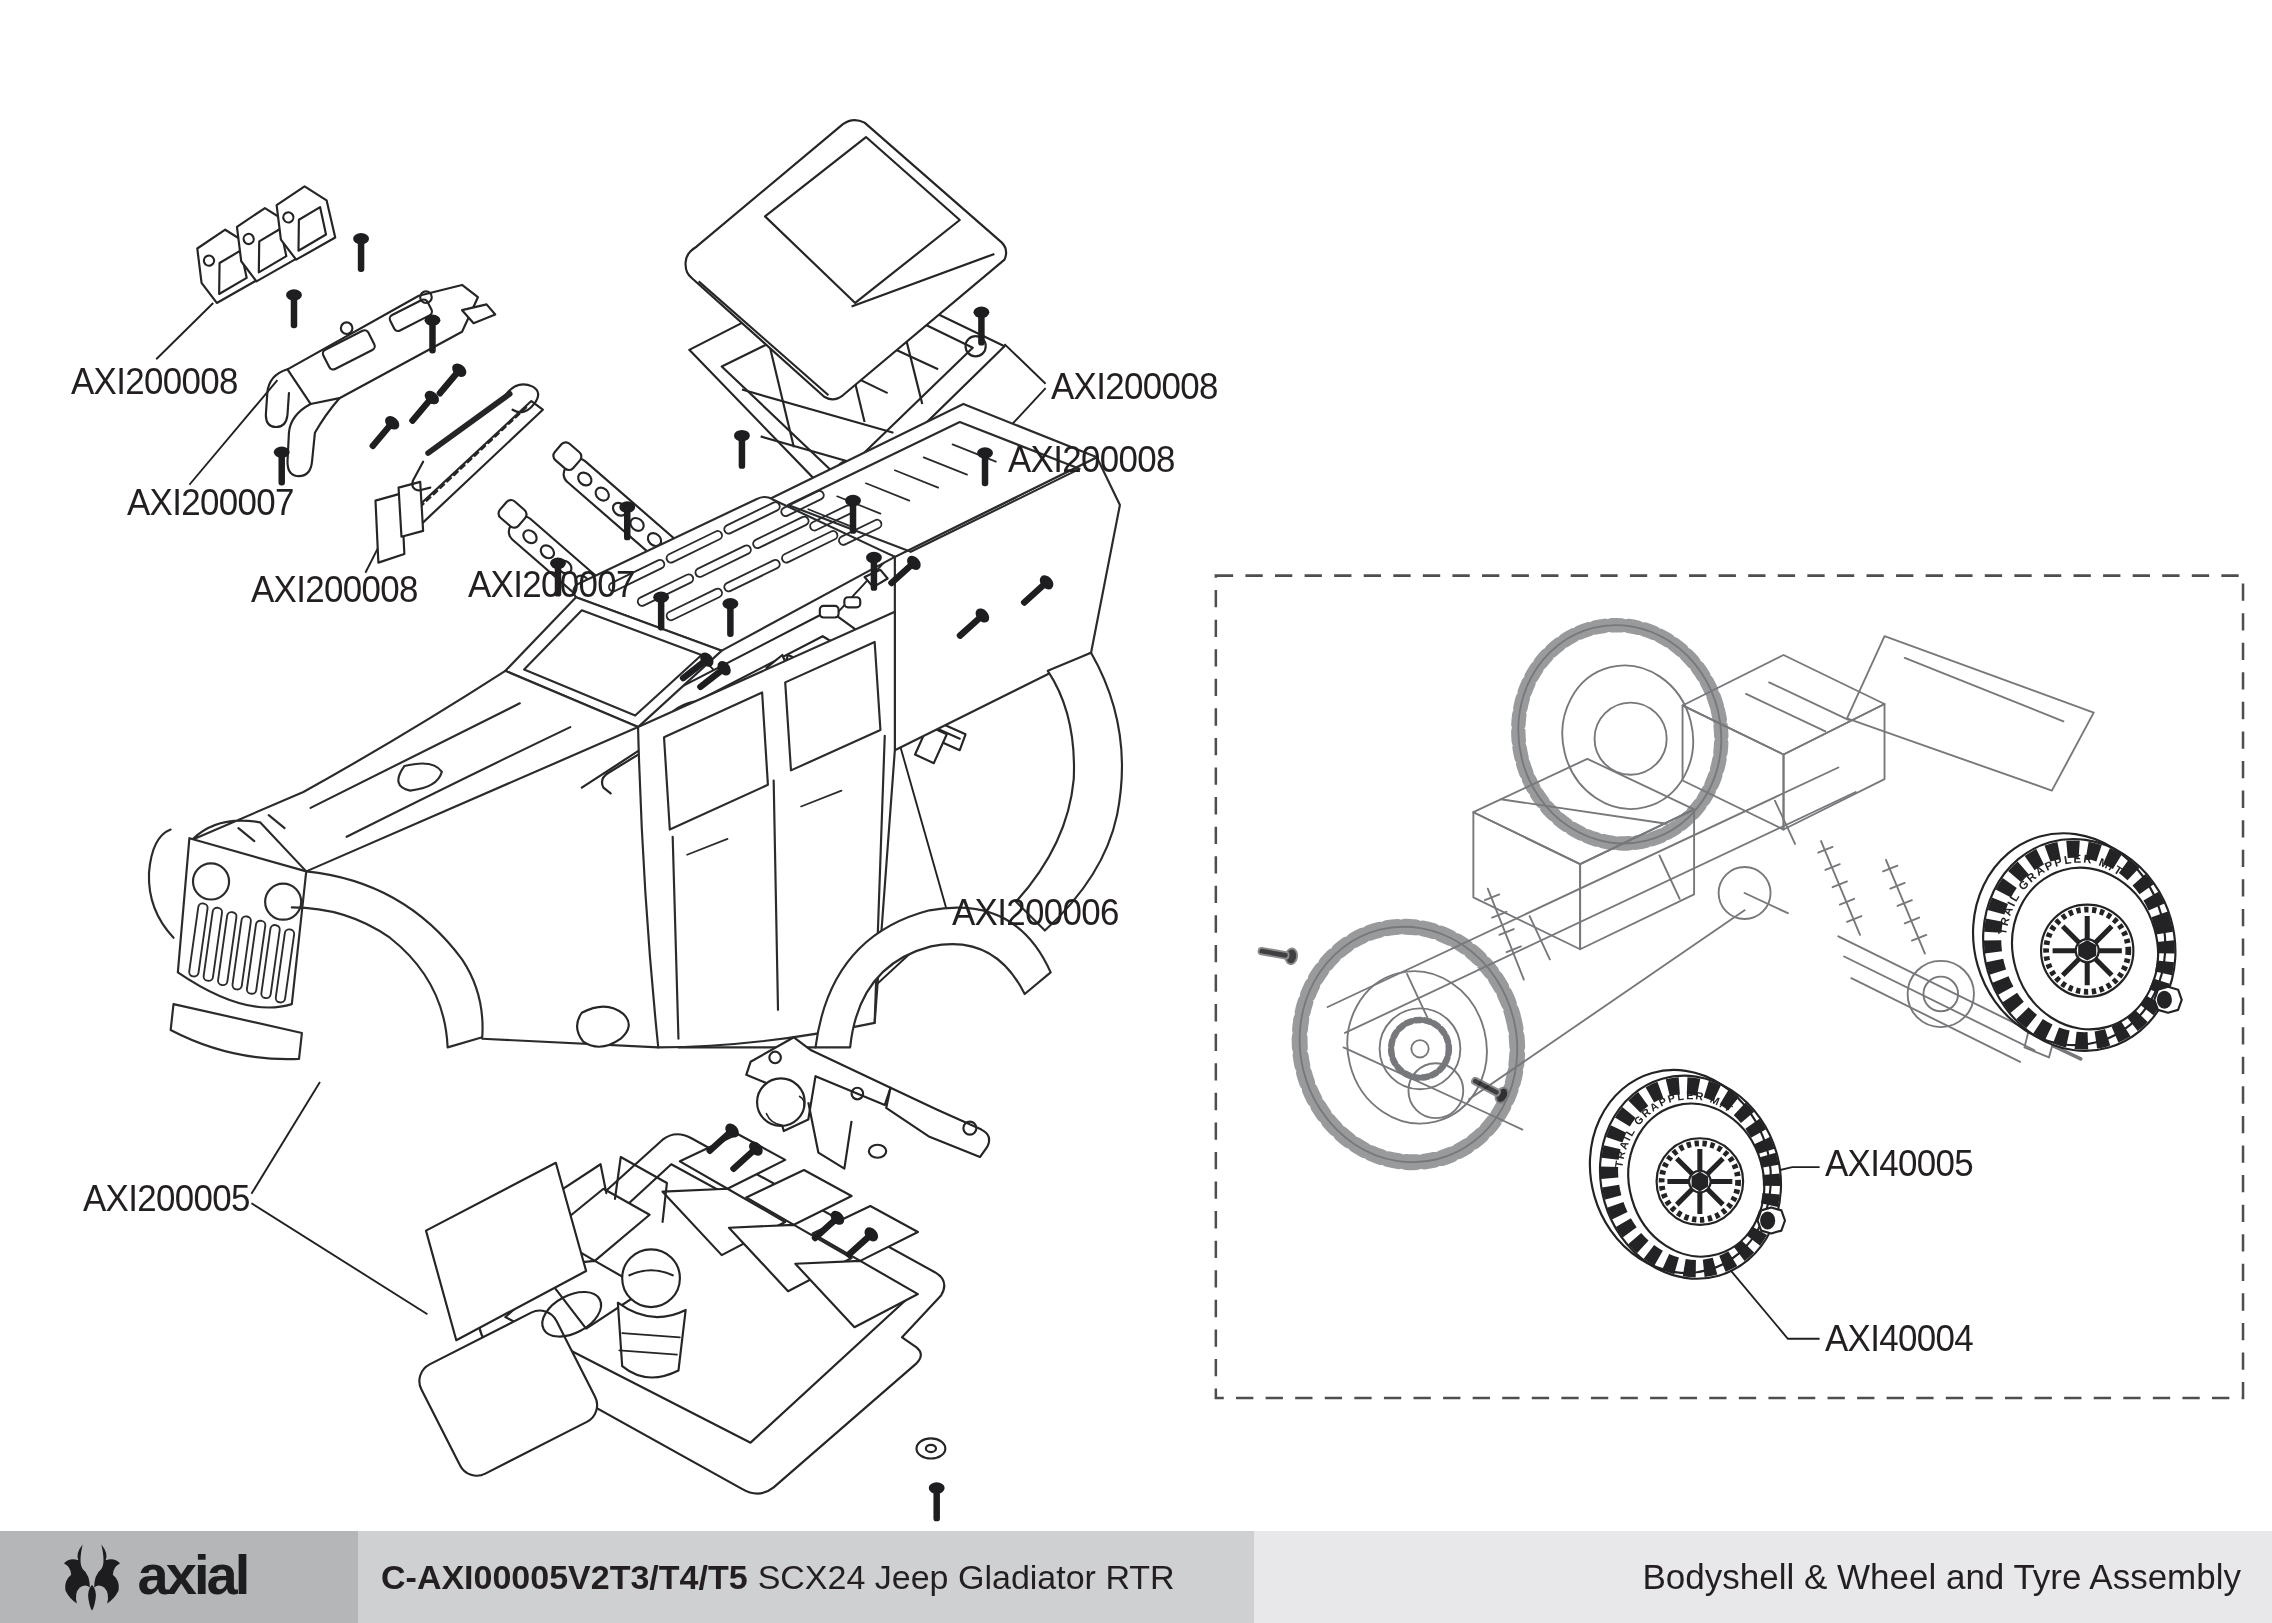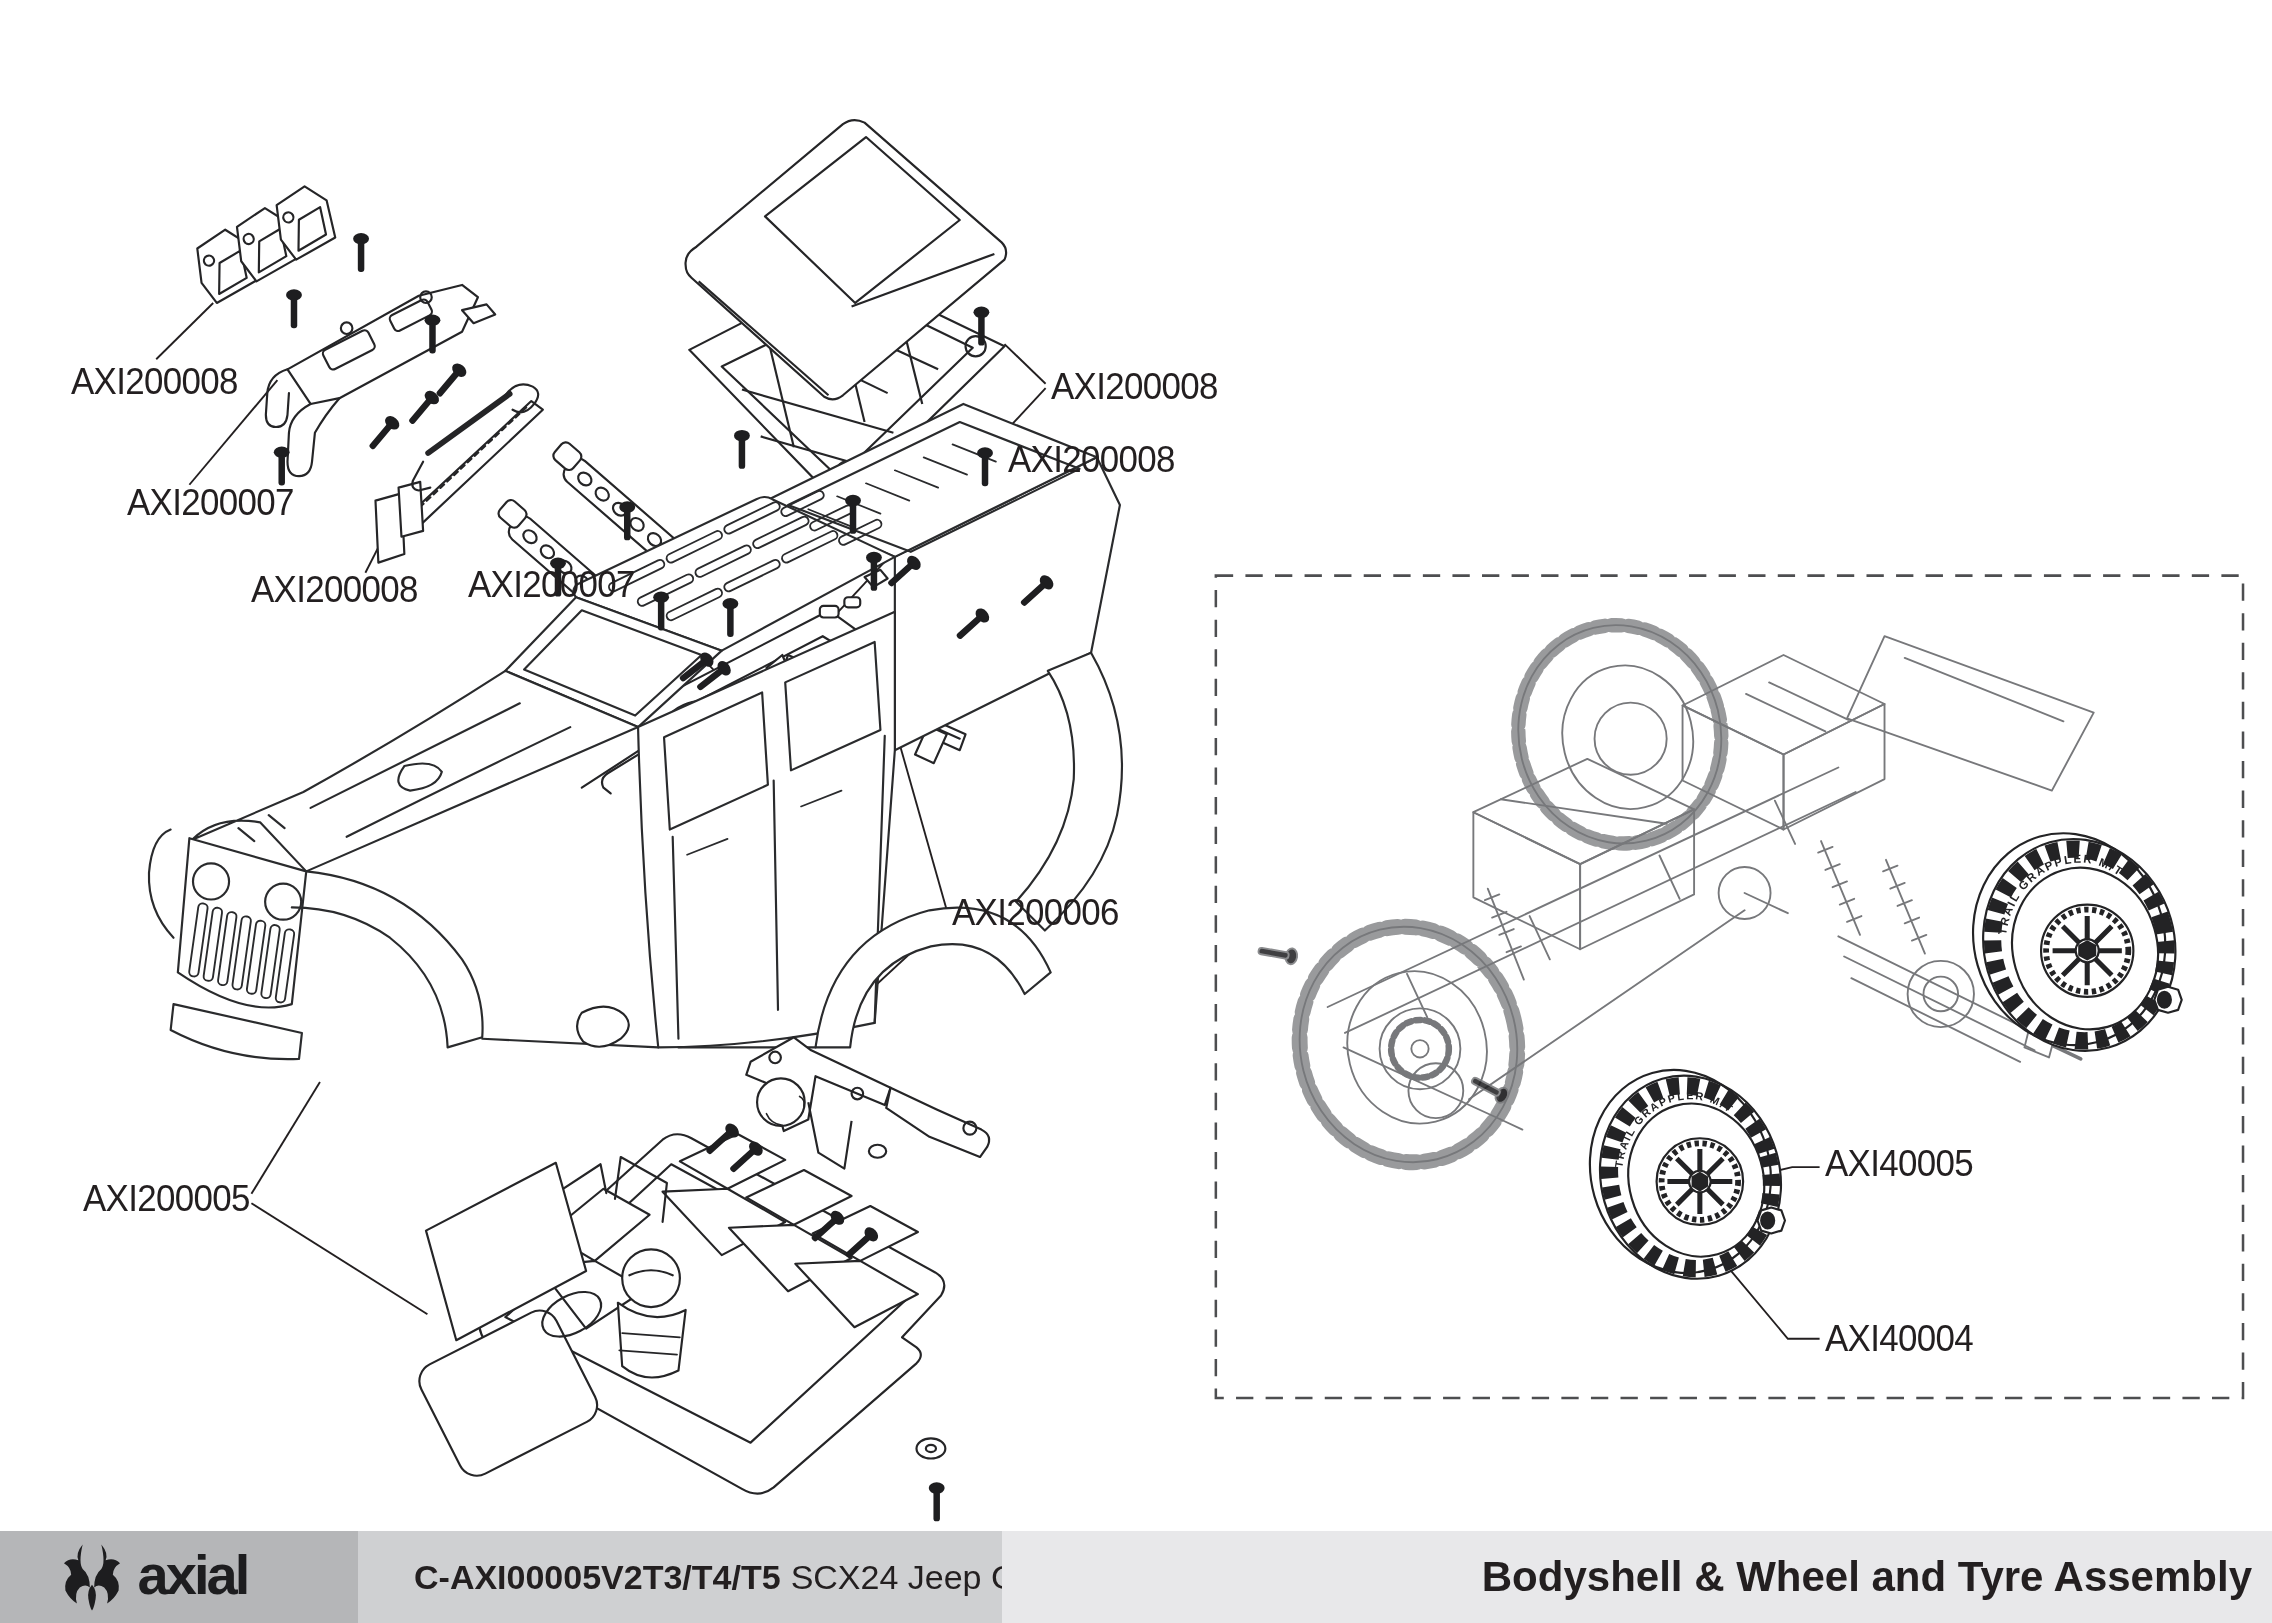--- a/index.html
+++ b/index.html
@@ -5,25 +5,25 @@
   html,body{margin:0;padding:0;background:#ffffff;}
   .canvas{position:relative;width:2273px;height:1623px;background:#ffffff;overflow:hidden;
           font-family:"Liberation Sans",sans-serif;}
   .art{position:absolute;left:0;top:0;width:2273px;height:1623px;}
   .part-label{position:absolute;font-size:36px;letter-spacing:-0.7px;color:#231f20;white-space:nowrap;
               line-height:1;transform:scaleX(.97);transform-origin:left top;}
   
   .footer{position:absolute;left:0;bottom:0;width:2273px;height:92px;display:flex;}
   .f-logo{width:358px;background:#b5b6b8;display:flex;align-items:center;padding-left:61px;box-sizing:border-box;}
   .f-wordmark{font-weight:bold;font-size:56px;letter-spacing:-2.9px;color:#1d1d1f;margin-left:14.4px;margin-top:-4.3px;}
-  .f-code{width:644px;background:#cfd0d2;display:flex;align-items:center;padding-left:56px;box-sizing:border-box;
+  .f-code{width:896px;background:#cfd0d2;display:flex;align-items:center;padding-left:23px;box-sizing:border-box;
           font-size:34px;color:#231f20;white-space:nowrap;}
   .f-code b{margin-right:10px;}
   .f-right{flex:1;background:#e8e8ea;display:flex;align-items:center;justify-content:flex-end;
-           padding-right:21px;box-sizing:border-box;font-size:42px;font-weight:bold;color:#231f20;white-space:nowrap;}
+           padding-right:32px;box-sizing:border-box;font-size:35px;font-weight:normal;color:#231f20;white-space:nowrap;}
 </style>
 </head>
 <body>
 
 <div class="canvas">
 
 <svg class="art" viewBox="0 0 3150 2250">
   <defs>
     <g id="sv">
       <ellipse cx="0" cy="-22" rx="11" ry="8" fill="#1e1e20"></ellipse>

